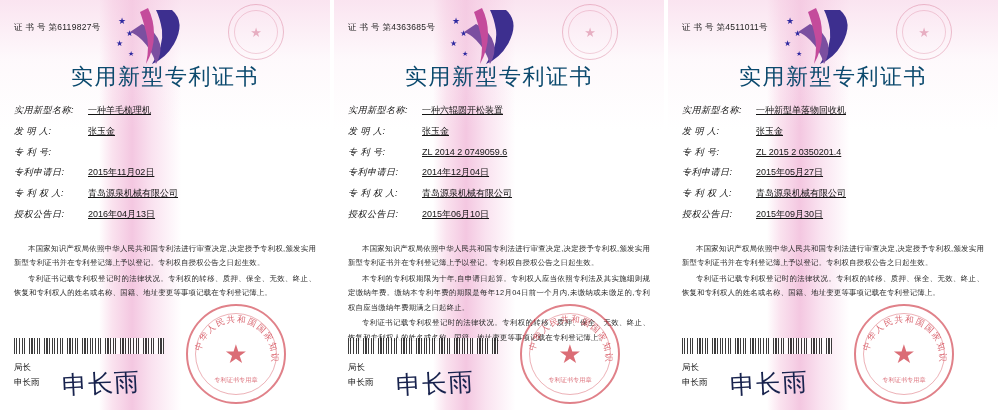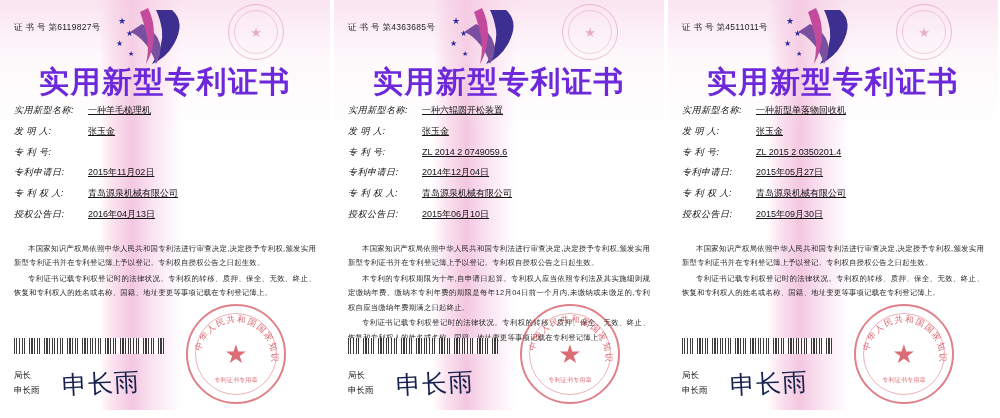--- a/index.html
+++ b/index.html
@@ -115,23 +115,23 @@
     line-height: 1;
   }
 
   .title {
     position: absolute;
     left: 0;
     right: 0;
     top: 62px;
     text-align: center;
     font-family: "DejaVu Serif", serif;
-    font-size: 30px;
-    font-weight: bold;
-    color: #6d28d9;
+    font-size: 22px;
+    font-weight: normal;
+    color: #0c4a6e;
     letter-spacing: 1.5px;
   }
 
   .fields {
     position: absolute;
     left: 14px;
     top: 105px;
     width: 300px;
   }
   .field-row {
@@ -186,21 +186,21 @@
       #ffffff 3.4px, #ffffff 5px,
       #1a1a1a 5px, #1a1a1a 5.6px,
       #ffffff 5.6px, #ffffff 7.6px
     );
     opacity: 0.85;
   }
 
   .signature-block {
     position: absolute;
     left: 14px;
-    bottom: 13px;
+    bottom: 21px;
     font-size: 8.5px;
     color: #141414;
     line-height: 1.7;
   }
   .sign-name {
     position: absolute;
     left: 62px;
     bottom: 10px;
     font-family: "DejaVu Serif", serif;
     font-size: 25px;

